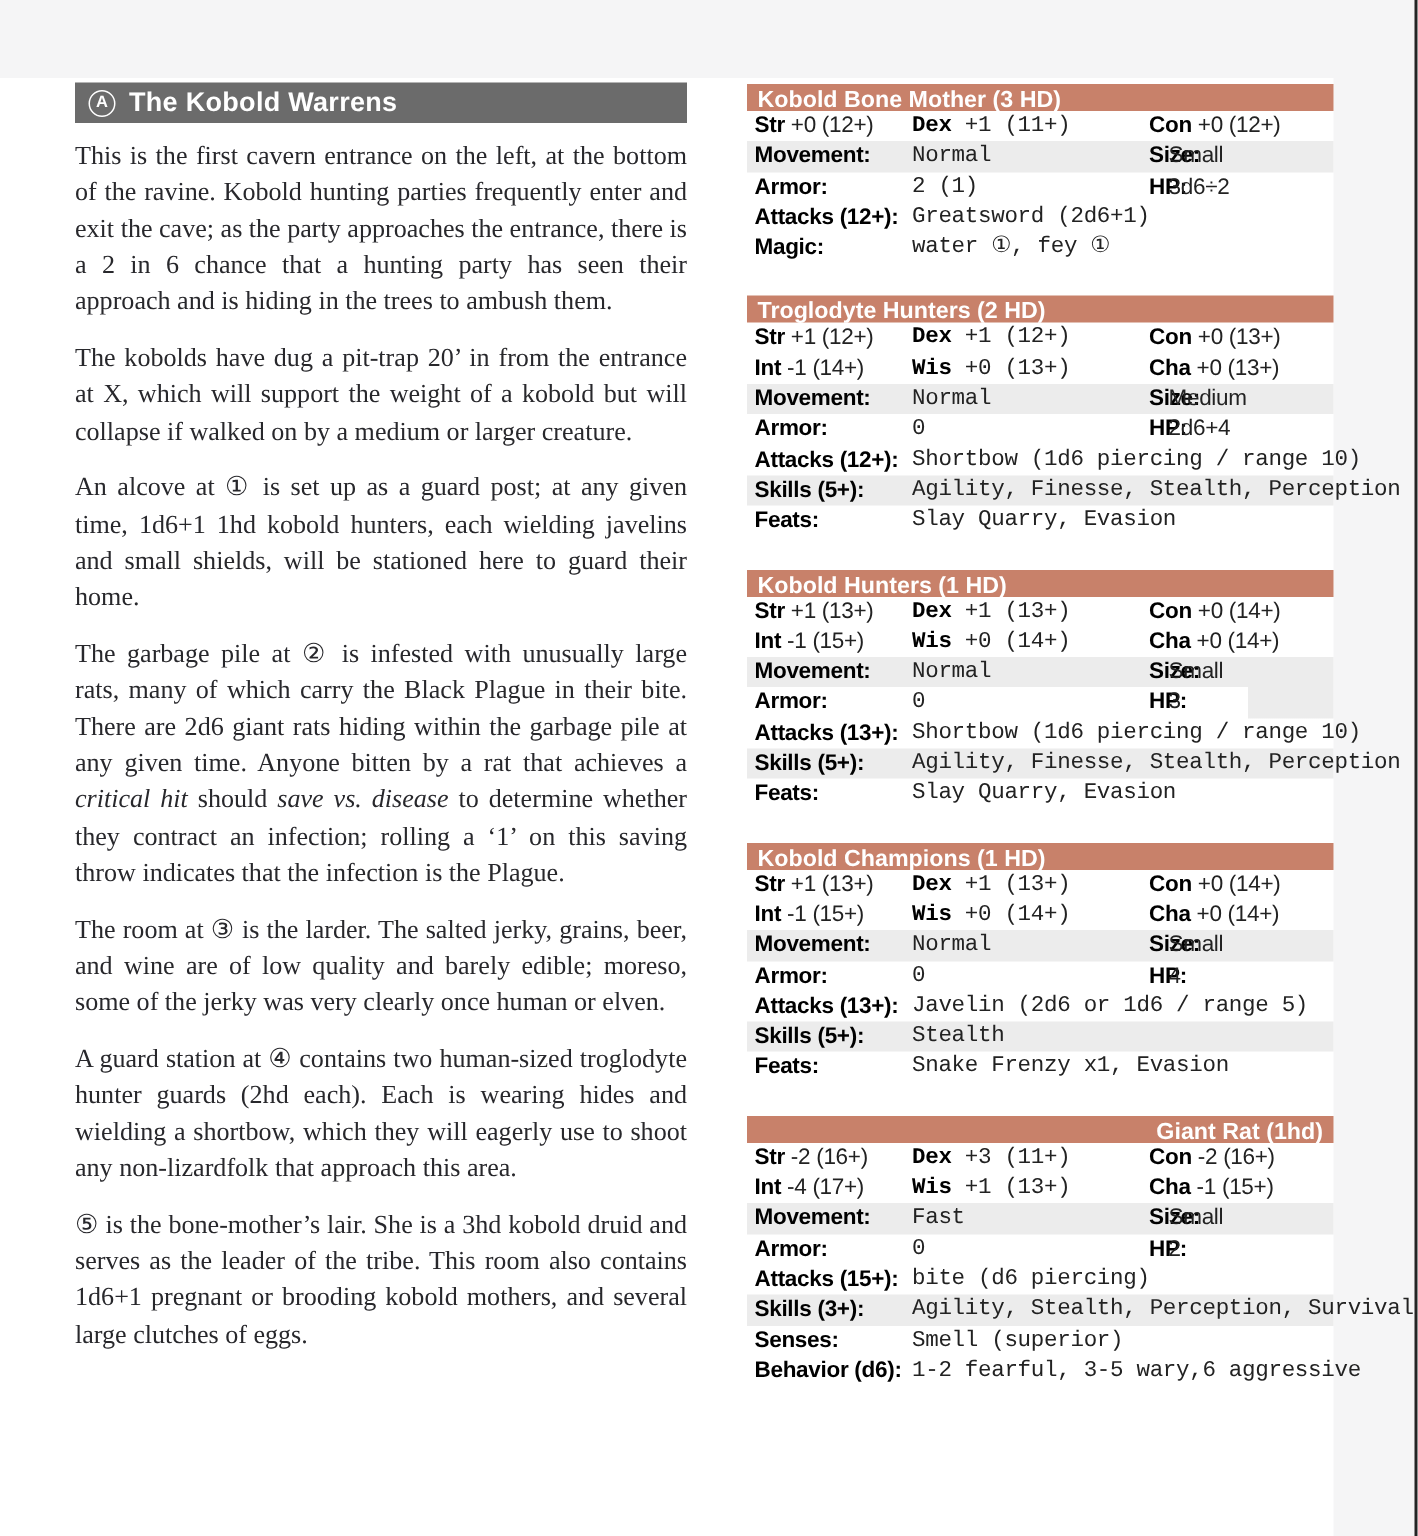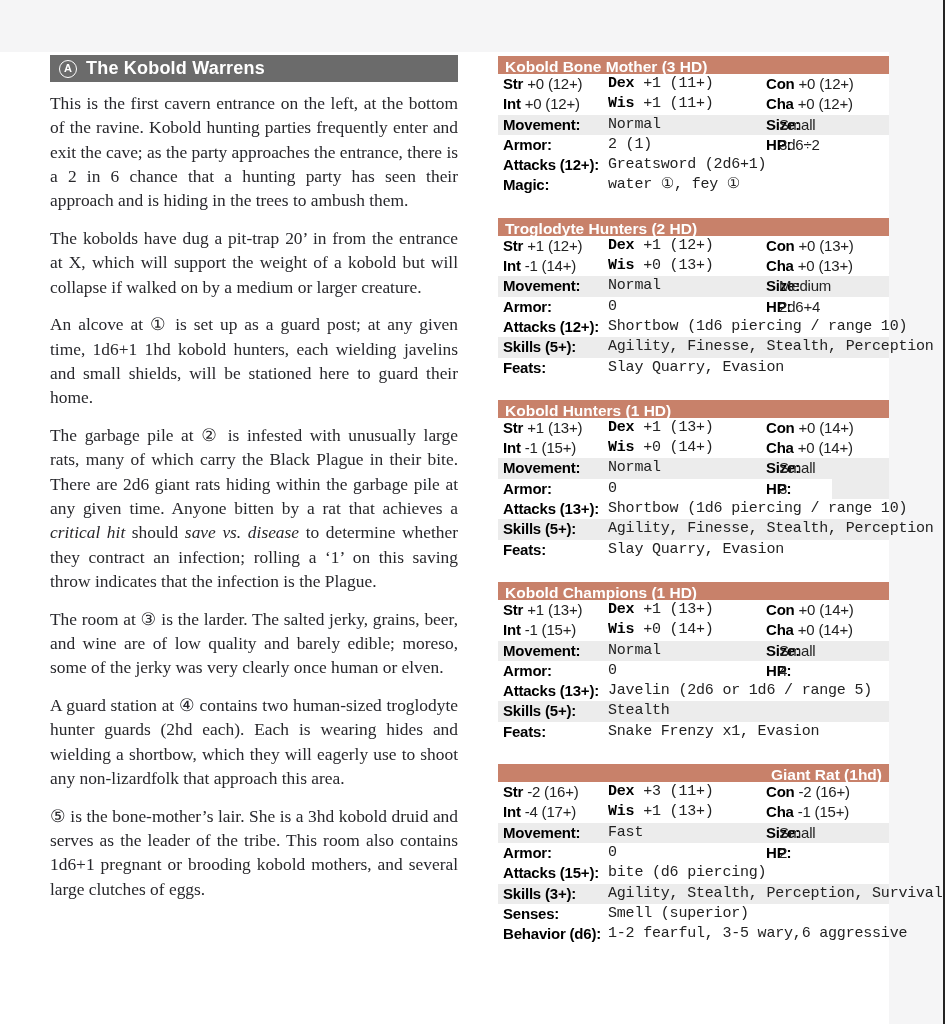--- a/index.html
+++ b/index.html
@@ -68,25 +68,20 @@
   </div>
 
   <div id="blocks" class="rightcol">
       <div class="sb">
         <div class="sb-h" style="background: rgb(200, 129, 106);">Kobold Bone Mother (3 HD)</div>
         <div class="row">
           <span class="c1"><b>Str</b> +0 (12+)</span>
           <span class="c2"><b>Dex</b> +1 (11+)</span>
           <span class="c3"><b>Con</b> +0 (12+)</span>
         </div>
-        <div class="row">
-          <span class="c1"><b>Int</b> +0 (12+)</span>
-          <span class="c2"><b>Wis</b> +1 (11+)</span>
-          <span class="c3"><b>Cha</b> +0 (12+)</span>
-        </div>
         <div class="row" style="background: rgb(236, 236, 236);">
           <span class="c1"><b>Movement:</b></span>
           <span class="c2">Normal</span>
           <span class="c3"><b>Size:</b></span>
           <span class="c4">Small</span>
         </div>
         <div class="row">
           <span class="c1"><b>Armor:</b></span>
           <span class="c2">2 (1)</span>
           <span class="c3"><b>HP:</b></span>

